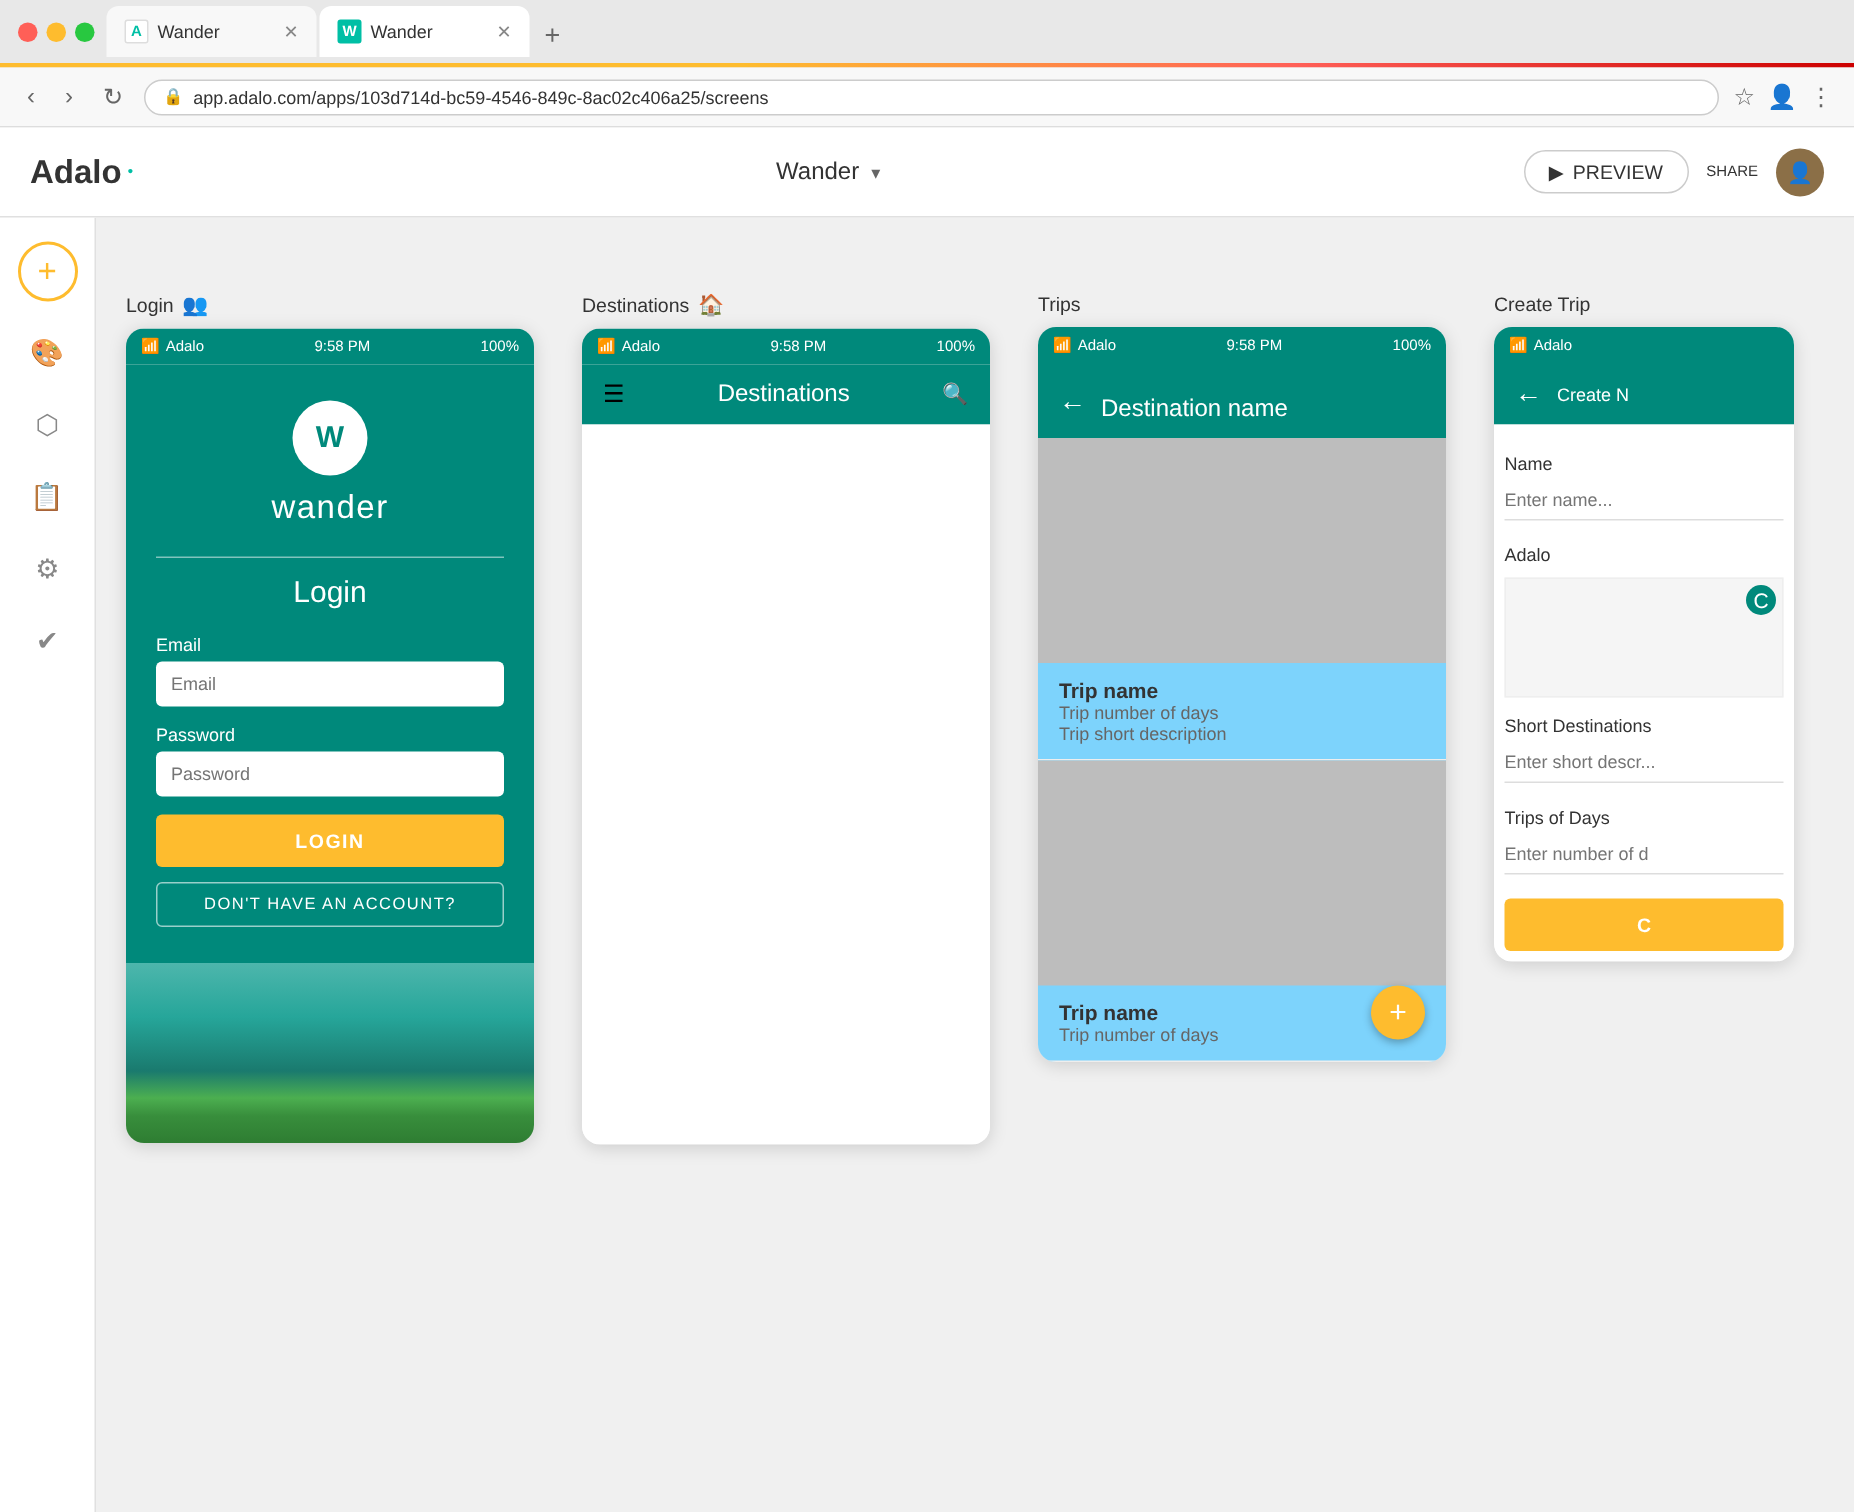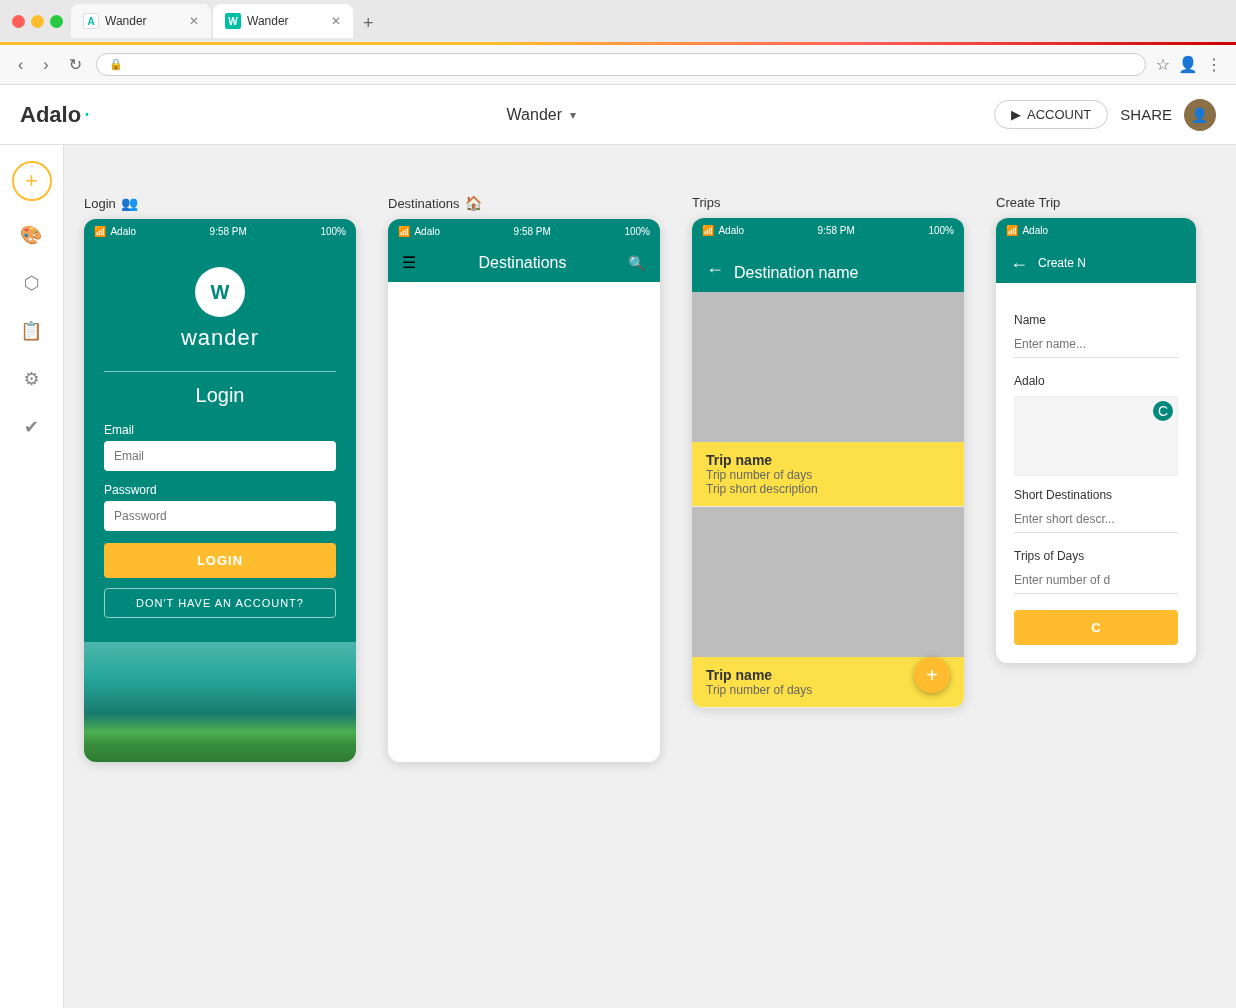--- a/index.html
+++ b/index.html
@@ -30,21 +30,21 @@
     
     .app-layout { display: flex; flex-direction: column; height: calc(1008px - 42px - 40px - 3px); }
     .app-header { display: flex; align-items: center; background: white; border-bottom: 1px solid #e0e0e0; padding: 0 20px; height: 60px; }
     .adalo-logo { display: flex; align-items: center; gap: 4px; font-size: 22px; font-weight: bold; color: #333; }
     .adalo-logo-dot { color: #00bfa5; font-size: 10px; }
     .app-header-center { flex: 1; display: flex; justify-content: center; align-items: center; gap: 8px; }
     .app-name { font-size: 16px; color: #333; }
     .dropdown-arrow { color: #666; font-size: 12px; }
     .header-actions { display: flex; align-items: center; gap: 12px; }
     .preview-btn { display: flex; align-items: center; gap: 6px; border: 1px solid #ccc; border-radius: 20px; padding: 6px 16px; font-size: 13px; color: #333; cursor: pointer; background: white; }
-    .share-btn { font-size: 15px; color: #333; cursor: pointer; background: none; border: none; }
+    .share-btn { font-size: 10px; color: #333; cursor: pointer; background: none; border: none; }
     .avatar { width: 32px; height: 32px; border-radius: 50%; background: #8B6F47; display: flex; align-items: center; justify-content: center; color: white; font-size: 14px; }
 
     
     .main-area { display: flex; flex: 1; overflow: hidden; }
 
     
     .left-sidebar { width: 64px; background: white; border-right: 1px solid #e0e0e0; display: flex; flex-direction: column; align-items: center; padding: 16px 0; gap: 20px; }
     .add-btn { width: 40px; height: 40px; border-radius: 50%; border: 2px solid #febc2e; display: flex; align-items: center; justify-content: center; color: #febc2e; font-size: 22px; cursor: pointer; background: white; }
     .sidebar-icon { width: 28px; height: 28px; display: flex; align-items: center; justify-content: center; color: #888; font-size: 18px; cursor: pointer; }
 
@@ -78,33 +78,33 @@
     .destinations-phone { width: 272px; }
     .dest-header { background: #00897b; display: flex; align-items: center; justify-content: space-between; padding: 10px 14px; }
     .dest-title { color: white; font-size: 16px; font-weight: 500; text-align: center; flex: 1; }
     .dest-body { background: white; min-height: 480px; }
 
     
     .trips-phone { width: 272px; }
     .trips-header { background: #00897b; display: flex; align-items: center; padding: 10px 14px; gap: 10px; }
     .back-arrow { color: white; font-size: 18px; }
     .trips-title { color: white; font-size: 16px; font-weight: 500; margin-top: 12px; }
-    .trip-card { background: #fde047; margin: 0; border-bottom: 1px solid #eee; }
+    .trip-card { background: #7dd3fc; margin: 0; border-bottom: 1px solid #eee; }
     .trip-image { width: 100%; height: 150px; background: #bdbdbd; }
     .trip-info { padding: 10px 14px; }
     .trip-name { font-size: 14px; font-weight: 600; color: #333; }
     .trip-days { font-size: 12px; color: #666; }
     .trip-desc { font-size: 12px; color: #666; }
     .fab-btn { position: absolute; bottom: 14px; right: 14px; width: 36px; height: 36px; border-radius: 50%; background: #febc2e; display: flex; align-items: center; justify-content: center; color: white; font-size: 20px; box-shadow: 0 2px 6px rgba(0,0,0,0.3); cursor: pointer; }
 
     
     .create-phone { width: 200px; overflow: hidden; }
     .create-header { background: #00897b; display: flex; align-items: center; padding: 10px 14px; gap: 10px; }
     .create-title { color: white; font-size: 12px; font-weight: 500; }
-    .create-body { background: white; padding: 18px; }
+    .create-body { background: white; padding: 7px; }
     .form-label { font-size: 12px; color: #333; margin-bottom: 4px; margin-top: 12px; }
     .form-input { width: 100%; border: none; border-bottom: 1px solid #ddd; padding: 6px 0; font-size: 12px; color: #999; margin-bottom: 4px; outline: none; }
     .image-placeholder { width: 100%; height: 80px; background: #f5f5f5; border: 1px solid #eee; margin: 8px 0; position: relative; }
     .image-placeholder-btn { position: absolute; right: 4px; top: 4px; width: 20px; height: 20px; border-radius: 50%; background: #00897b; border: none; color: white; font-size: 12px; display: flex; align-items: center; justify-content: center; cursor: pointer; }
     .submit-btn { width: 100%; background: #febc2e; border: none; border-radius: 4px; padding: 10px; color: white; font-size: 13px; font-weight: bold; cursor: pointer; margin-top: 12px; }
 
     
     .icon-menu::before { content: '☰'; }
     .icon-search::before { content: '🔍'; font-size: 14px; }
 
@@ -139,20 +139,21 @@
   </div>
 
   <div class="progress-bar"></div>
 
   <div class="browser-toolbar">
     <button class="nav-btn">‹</button>
     <button class="nav-btn">›</button>
     <button class="nav-btn">↻</button>
     <div class="address-bar">
       <span class="lock-icon">🔒</span>
+      <span class="address-text">app.adalo.com/apps/103d714d-bc59-4546-849c-8ac02c406a25/screens</span>
     </div>
     <div class="toolbar-actions">
       <button class="toolbar-btn">☆</button>
       <button class="toolbar-btn">👤</button>
       <button class="toolbar-btn">⋮</button>
     </div>
   </div>
 </div>
 
 <div class="app-layout">
@@ -162,21 +163,21 @@
       <span>Adalo</span>
         <span class="adalo-logo-dot">•</span>
     </div>
     <div class="app-header-center">
       <span class="app-name">Wander</span>
       <span class="dropdown-arrow">▾</span>
     </div>
     <div class="header-actions">
       <button class="preview-btn">
         <span>▶</span>
-        <span>ACCOUNT</span>
+        <span>PREVIEW</span>
       </button>
       <button class="share-btn">SHARE</button>
       <div class="avatar">👤</div>
     </div>
   </div>
 
   <div class="main-area">
 
     <div class="left-sidebar">
       <button class="add-btn">

